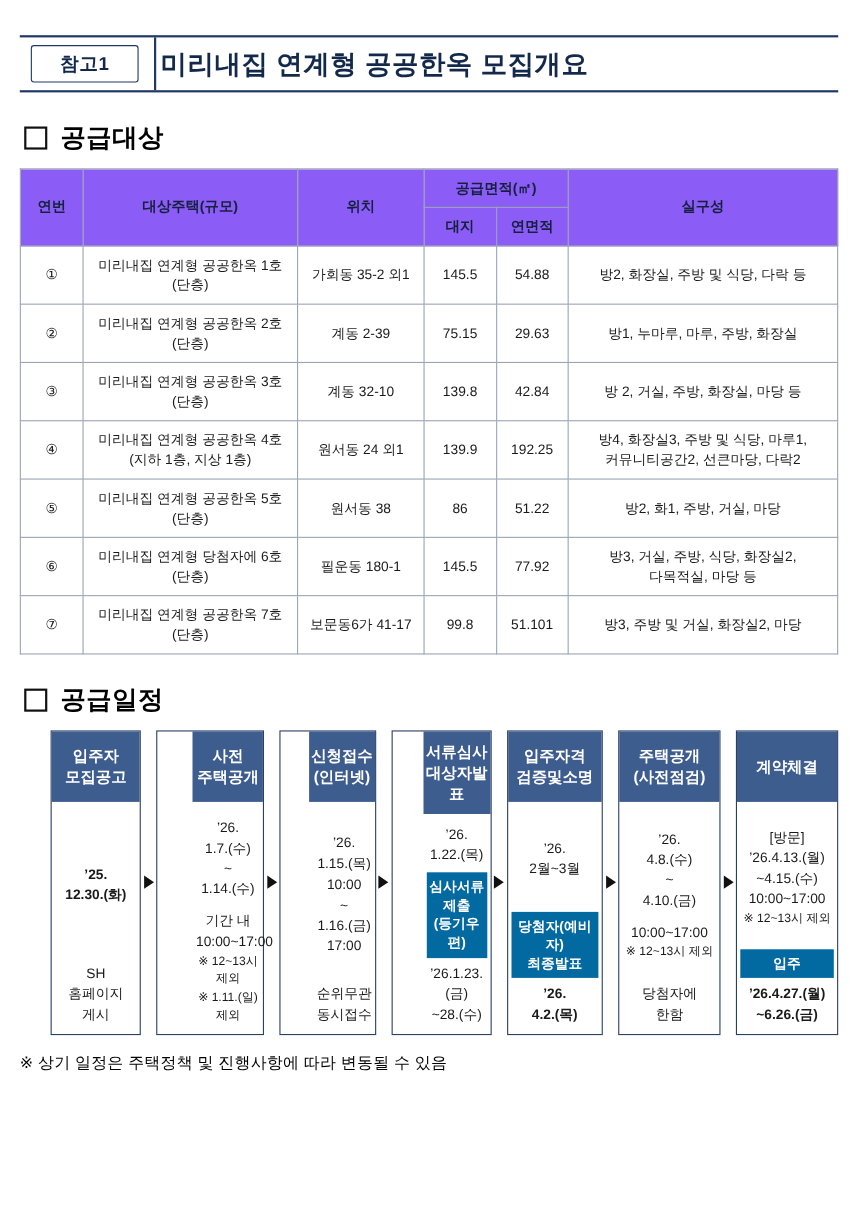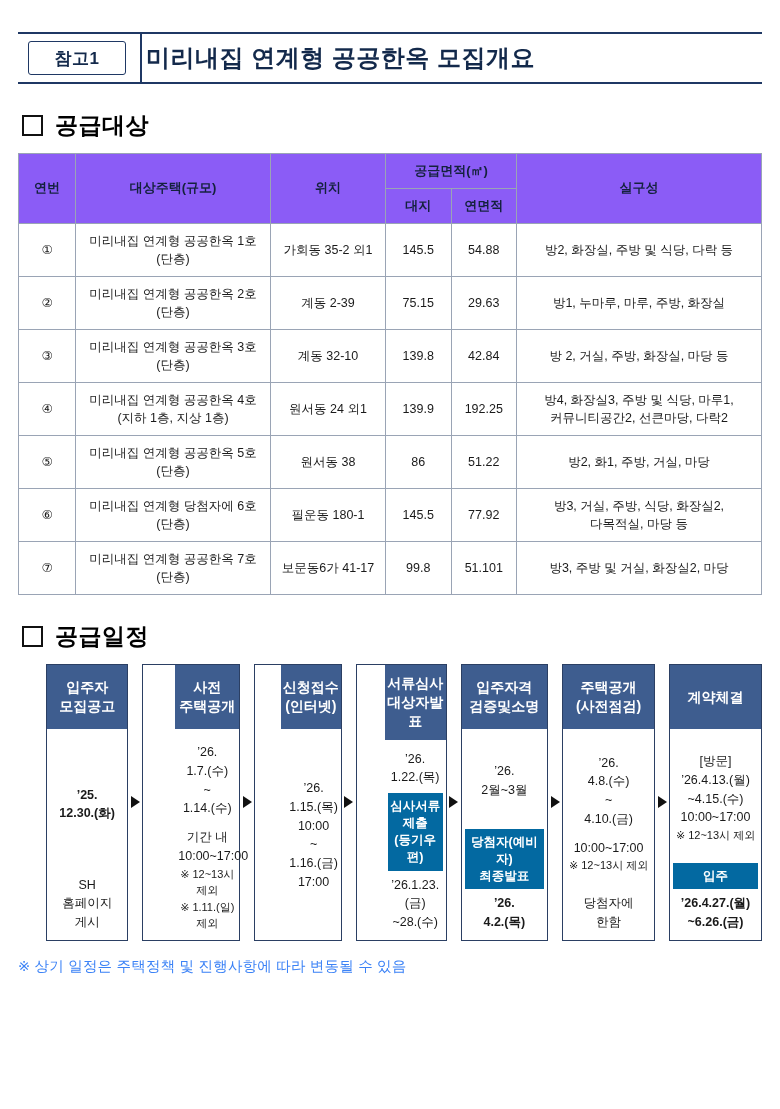--- a/index.html
+++ b/index.html
@@ -200,21 +200,21 @@
     width: 0; height: 0;
     border-top: 6px solid transparent;
     border-bottom: 6px solid transparent;
     border-left: 9px solid #111;
   }
   .note-small { font-size: 11px; }
 
   .footnote {
     margin-top: 16px;
     font-size: 14.5px;
-    color: #3b82f6;
+    color: #000000;
     letter-spacing: 0.2px;
   }
 </style>
 </head>
 <body>
 
 <div class="page">
 
   <div class="doc-header">
     <div class="ref-badge">참고1</div>
@@ -412,20 +412,26 @@
       </div>
       <div class="sch-body">
         <div class="sch-mid">
           <div class="mid-text">
             <div>’26.</div>
             <div>1.15.(목)</div>
             <div>10:00</div>
             <div>~</div>
             <div>1.16.(금)</div>
             <div>17:00</div>
+          </div>
+        </div>
+        <div class="sch-bottom">
+          <div class="bottom-text">
+            <div>순위무관</div>
+            <div>동시접수</div>
           </div>
         </div>
       </div>
     </div>
 
     <div class="arrow">
         <span class="arrow-glyph"></span>
       </div>
 
     <div class="sch-col sch-w4">

